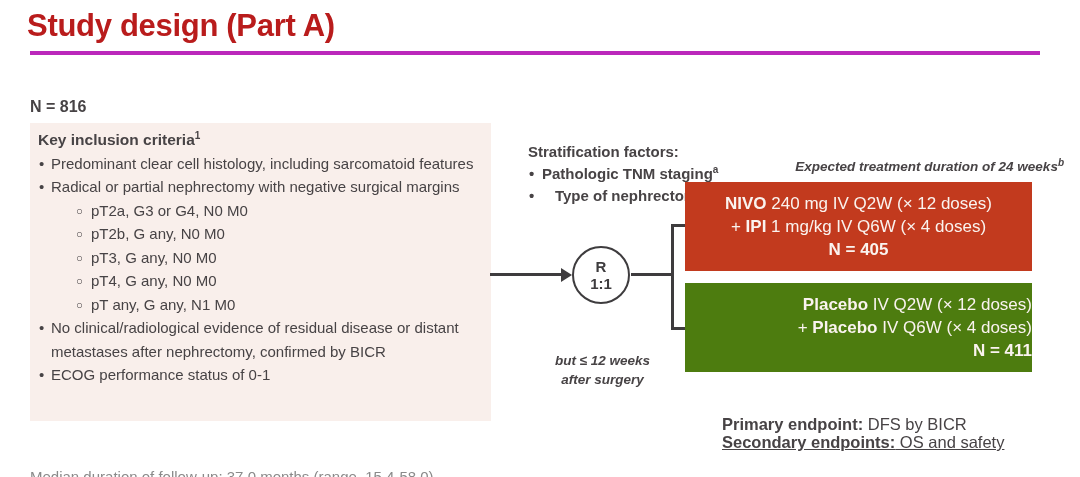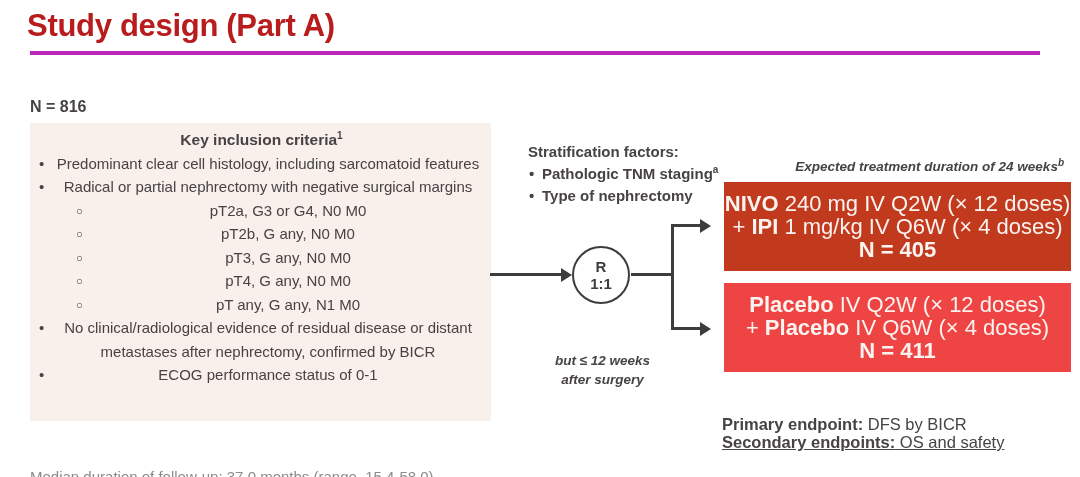--- a/index.html
+++ b/index.html
@@ -8,52 +8,52 @@
   .slide { position:relative; width:1080px; height:477px; background:#fff; overflow:hidden; }
 
   .title { position:absolute; left:27px; top:8px; font-size:31px; font-weight:700; color:#b91c1c; letter-spacing:-0.3px; }
   .title-rule { position:absolute; left:30px; top:51px; width:1010px; height:4px;
                 background:linear-gradient(180deg,#a81ca8 0%, #d44bd4 50%, #a81ca8 100%); }
 
   .n-total { position:absolute; left:30px; top:98px; font-size:16px; font-weight:700; }
 
   
   .inclusion { position:absolute; left:30px; top:123px; width:461px; height:298px;
-               padding:5px 6px 0 8px; font-size:15px; line-height:23.5px;text-align:center; }
+               padding:5px 6px 0 8px; font-size:15px; line-height:23.5px; }
   .inc-head { font-weight:700; font-size:15.5px; }
   .inc-b { position:relative; padding-left:13px; max-width:455px; }
   .inc-b::before { content:"•"; position:absolute; left:1px; }
   .inc-sub { position:relative; margin-left:38px; padding-left:15px; }
   .inc-sub::before { content:"○"; position:absolute; left:0; top:1px; font-size:11.5px; }
   sup { font-size:10px; line-height:0; }
 
   
   .strat { position:absolute; left:528px; top:141px; font-size:15px; font-weight:700; line-height:22px; }
-  .strat-item { position:relative; padding-left:14px; }
+  .strat-item { position:relative; padding-left:14px;text-align:center; }
   .strat-item::before { content:"•"; position:absolute; left:1px; }
 
   
   .fline { position:absolute; background:#3e3c3e; }
   .arrow-r { position:absolute; width:0; height:0;
              border-top:7px solid transparent; border-bottom:7px solid transparent;
              border-left:11px solid #3e3c3e; }
   .rand-circle { position:absolute; left:572px; top:246px; width:58px; height:58px;
                  border:2.5px solid #3e3c3e; border-radius:50%; background:#fff;
                  display:flex; flex-direction:column; align-items:center; justify-content:center;
                  font-weight:700; font-size:15px; line-height:17px; color:#3e3c3e; }
 
   .rand-note { position:absolute; left:505px; top:352px; width:195px; text-align:center;
                font-size:13.5px; font-weight:700; font-style:italic; line-height:18.5px; }
 
   .duration-note { position:absolute; left:706px; top:159px; width:358px; text-align:right;
                    font-size:13.5px; font-weight:700; font-style:italic; }
 
-  .arm { position:absolute; left:724px; width:347px; height:89px; color:#faf3ef;
+  .arm { position:absolute; left:685px; width:347px; height:89px; color:#faf3ef;
          display:flex; flex-direction:column; align-items:center; justify-content:center;
-         font-size:22px; line-height:23px; text-align:center; }
+         font-size:17px; line-height:23px; text-align:center; }
   .arm-nivo { top:182px; }
   .arm-placebo { top:283px; }
   .b { font-weight:700; }
 
   .endpoint { position:absolute; left:722px; font-size:16.5px; }
   .ep-primary { top:398px;margin-top:17px; }
   .ep-secondary { top:433px;text-decoration:underline; }
 
   .footnote { position:absolute; left:30px; top:469px; width:700px; height:8px;
               overflow:hidden; font-size:15px; line-height:15px; color:#8a8a8a; }
@@ -108,21 +108,21 @@
   </div>
 
   <div class="duration-note"><span>Expected treatment duration of 24 weeks</span><sup>b</sup></div>
 
   <div class="arm arm-nivo" style="background: rgb(194, 58, 30);">
     <div><span class="b">NIVO</span><span> 240 mg IV Q2W (× 12 doses)</span></div>
     <div><span>+ </span><span class="b">IPI</span><span> 1 mg/kg IV Q6W (× 4 doses)</span></div>
     <div class="b">N = 405</div>
   </div>
 
-  <div class="arm arm-placebo" style="background: #ef4444;">
+  <div class="arm arm-placebo" style="background: #4d7c0f; align-items: flex-end;">
     <div><span class="b">Placebo</span><span> IV Q2W (× 12 doses)</span></div>
     <div><span>+ </span><span class="b">Placebo</span><span> IV Q6W (× 4 doses)</span></div>
     <div class="b">N = 411</div>
   </div>
 
   <div class="endpoint ep-primary"><span class="b">Primary endpoint:</span><span> DFS by BICR</span></div>
   <div class="endpoint ep-secondary"><span class="b">Secondary endpoints:</span><span> OS and safety</span></div>
 
   <div class="footnote">Median duration of follow-up: 37.0 months (range, 15.4-58.0)</div>
 

